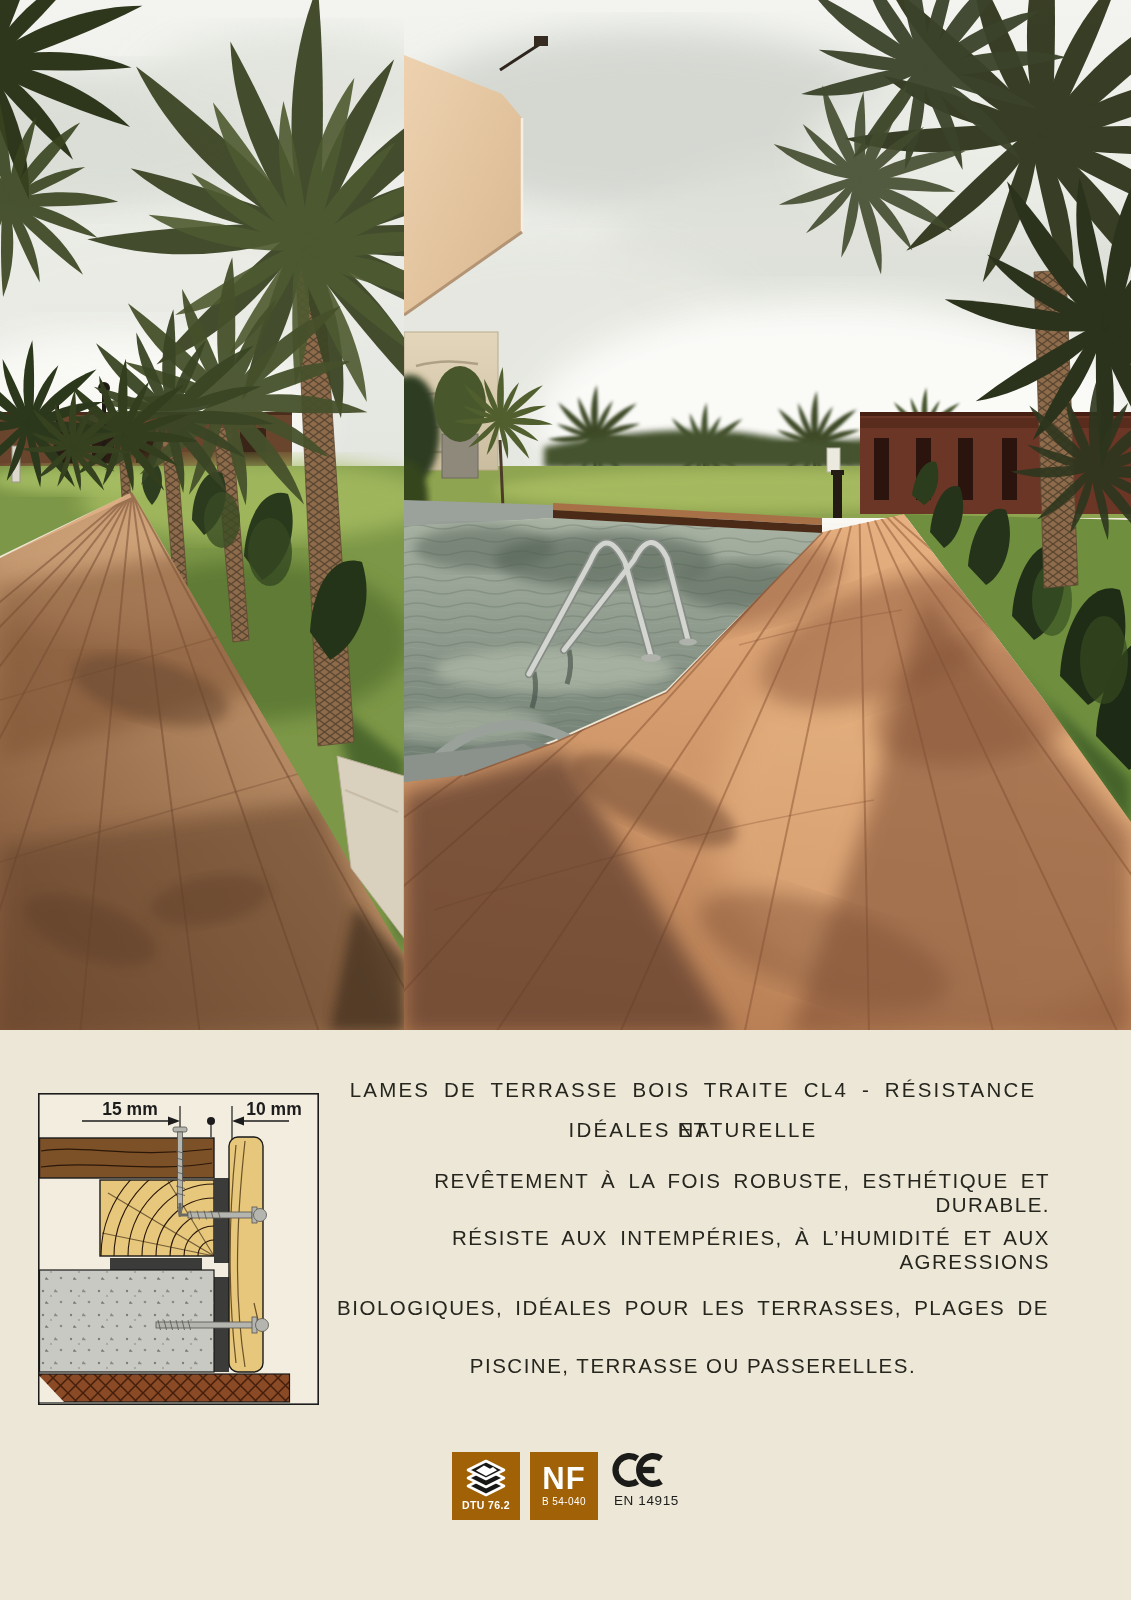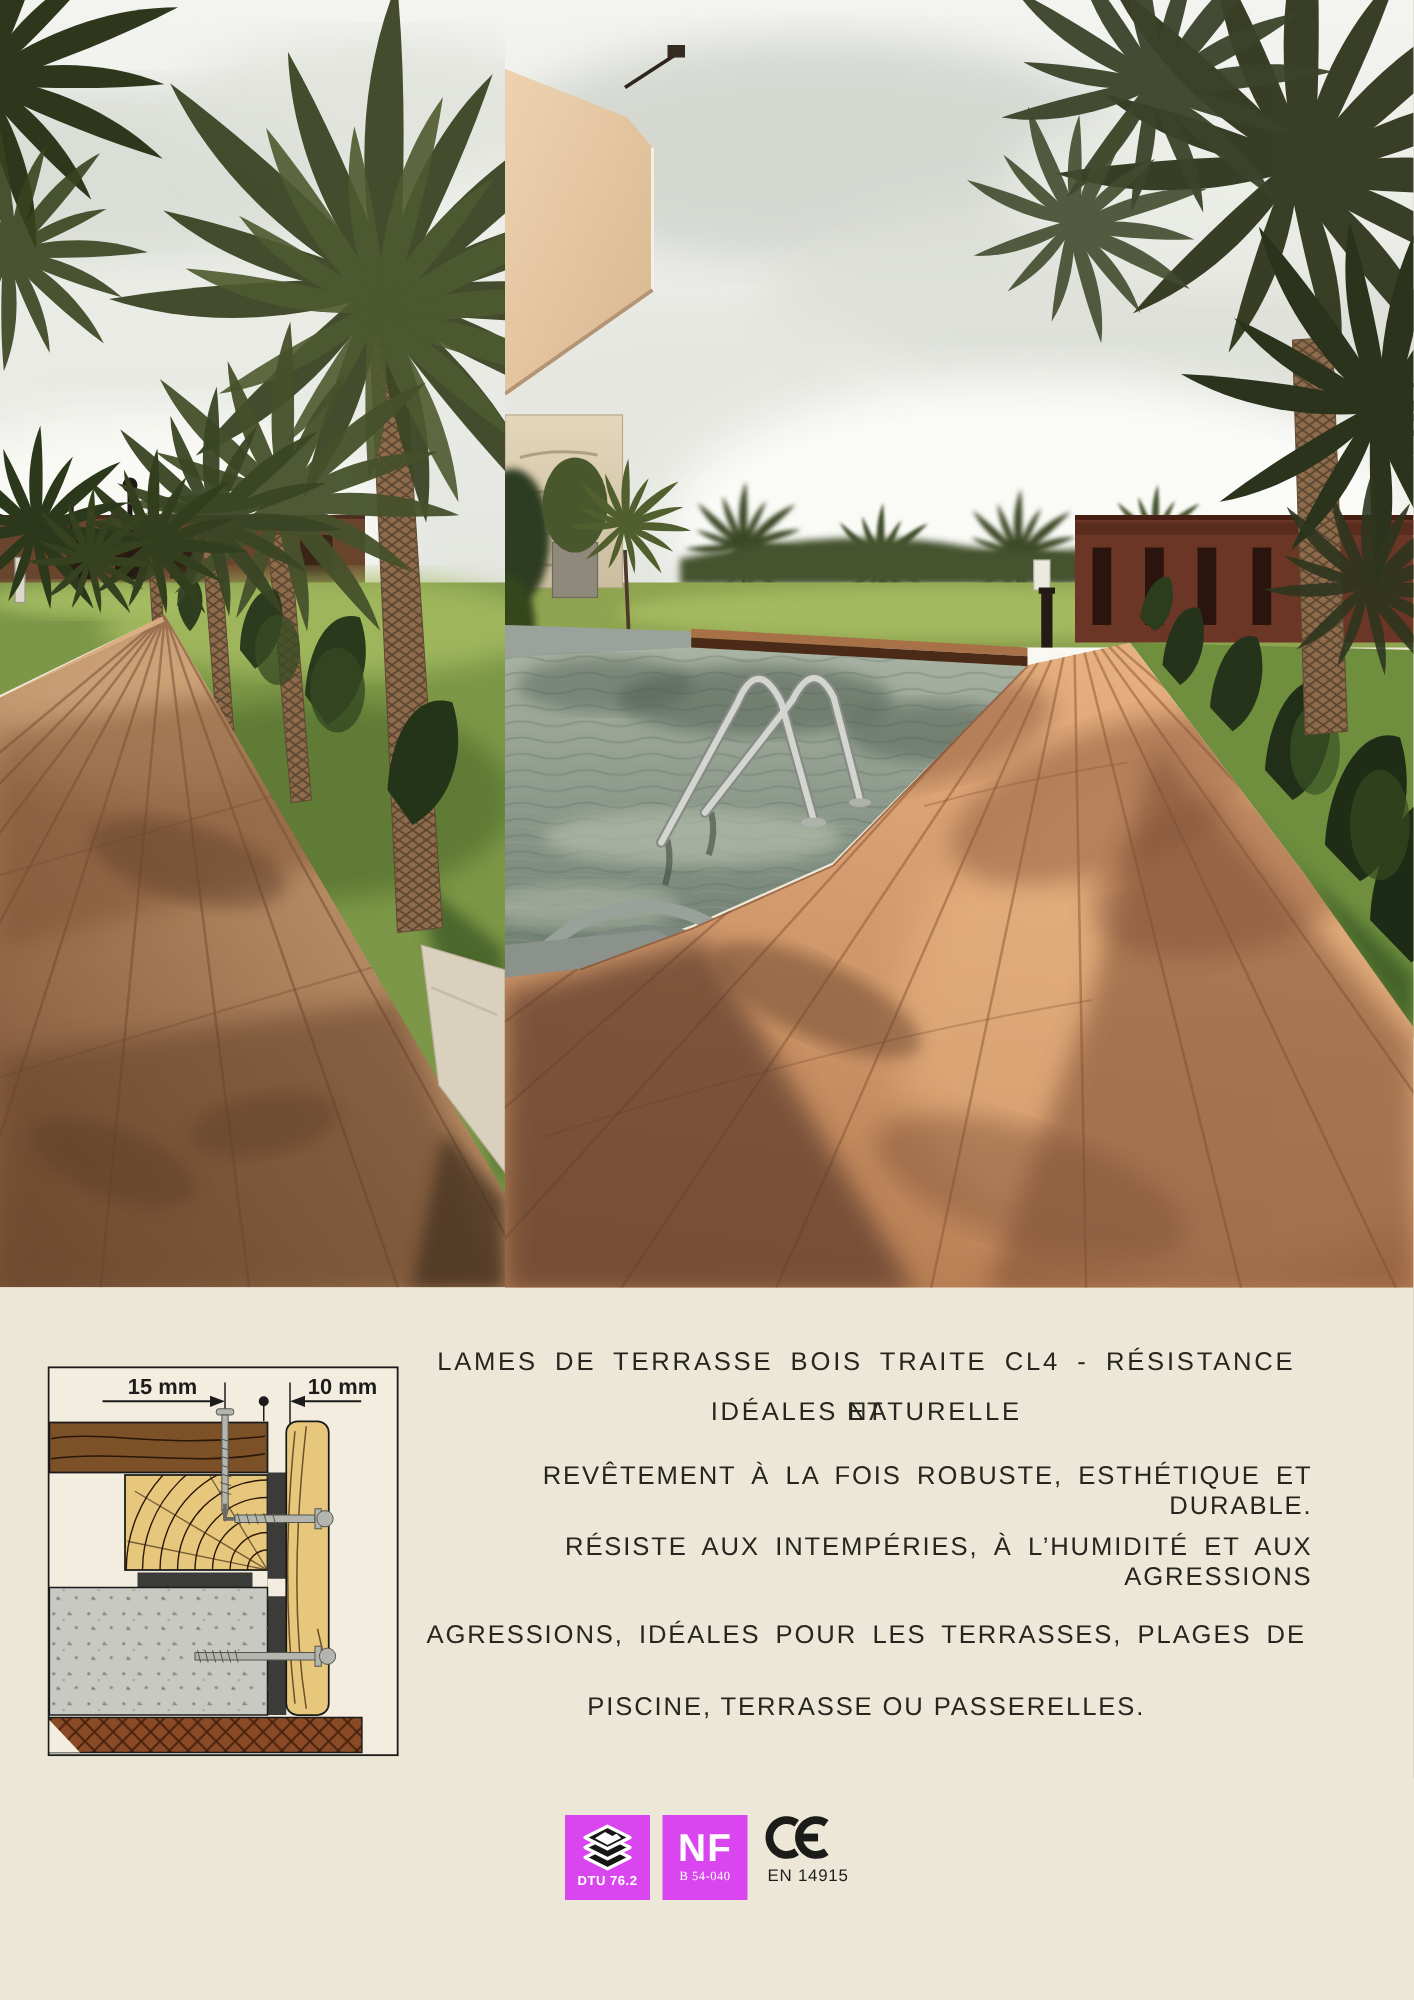--- a/index.html
+++ b/index.html
@@ -10,26 +10,26 @@
   #photoR{left:404px;width:727px;}
   #diagram{position:absolute;left:38px;top:1093px;}
   .copy{position:absolute;left:336px;top:1070px;width:714px;text-align:center;color:#26261f;}
   .tl{height:40px;line-height:40px;font-size:20.5px;letter-spacing:2.2px;}
   .tl.wide{word-spacing:6px;}
   .body-block{margin-top:14px;text-align:right;}
   .bl{height:57.6px;display:flex;align-items:center;justify-content:center;
       font-size:20.5px;letter-spacing:1.5px;}
   .bl.wide{word-spacing:5px;}
   .certs{position:absolute;left:452px;top:1452px;display:flex;align-items:flex-start;}
-  .badge{width:68px;height:68px;background:#d946ef;color:#fff;display:flex;flex-direction:column;
+  .badge{width:68px;height:68px;background:#a16207;color:#fff;display:flex;flex-direction:column;
          align-items:center;margin-right:10px;box-sizing:border-box;}
   .badge .blabel{font-size:10.5px;font-weight:bold;letter-spacing:.4px;margin-top:2px;}
   .badge svg{margin-top:7px;}
   .nf-main{font-size:31px;font-weight:bold;line-height:1;margin-top:11px;letter-spacing:1px;}
-  .nf-code{font-size:10px;margin-top:2px;letter-spacing:.4px;font-family:Liberation Serif, serif;}
+  .nf-code{font-size:10px;margin-top:2px;letter-spacing:.4px;}
   .ce{margin-left:4px;display:flex;flex-direction:column;align-items:flex-start;}
   .ce-label{font-size:13.5px;font-weight:normal;color:#1d1d1b;margin-top:5px;margin-left:2px;letter-spacing:.6px;}
 </style>
 </head>
 <body>
 
 <div class="page">
 
   <svg width="0" height="0" style="position:absolute" aria-hidden="true">
     <defs>
@@ -412,21 +412,21 @@
   </svg>
 
   <div class="copy">
     <div>
       <div class="tl wide">LAMES DE TERRASSE BOIS TRAITE CL4 - RÉSISTANCE ET</div>
       <div class="tl">IDÉALES NATURELLE</div>
     </div>
     <div class="body-block">
       <div class="bl wide">REVÊTEMENT À LA FOIS ROBUSTE, ESTHÉTIQUE ET DURABLE.</div>
       <div class="bl wide">RÉSISTE AUX INTEMPÉRIES, À L’HUMIDITÉ ET AUX AGRESSIONS</div>
-      <div class="bl wide">AGRESSIONS, IDÉALES POUR LES TERRASSES, PLAGES DE</div>
+      <div class="bl wide">BIOLOGIQUES, IDÉALES POUR LES TERRASSES, PLAGES DE</div>
       <div class="bl">PISCINE, TERRASSE OU PASSERELLES.</div>
     </div>
   </div>
 
   <div class="certs">
     <div class="badge">
       <svg width="44" height="38" viewBox="0 0 44 38">
         <g stroke="#ffffff" stroke-width="2.6" stroke-linejoin="round">
           <path d="M22,18 L40,27 L22,36 L4,27 Z" fill="#171715"></path>
           <path d="M22,10 L40,19 L22,28 L4,19 Z" fill="#171715"></path>

